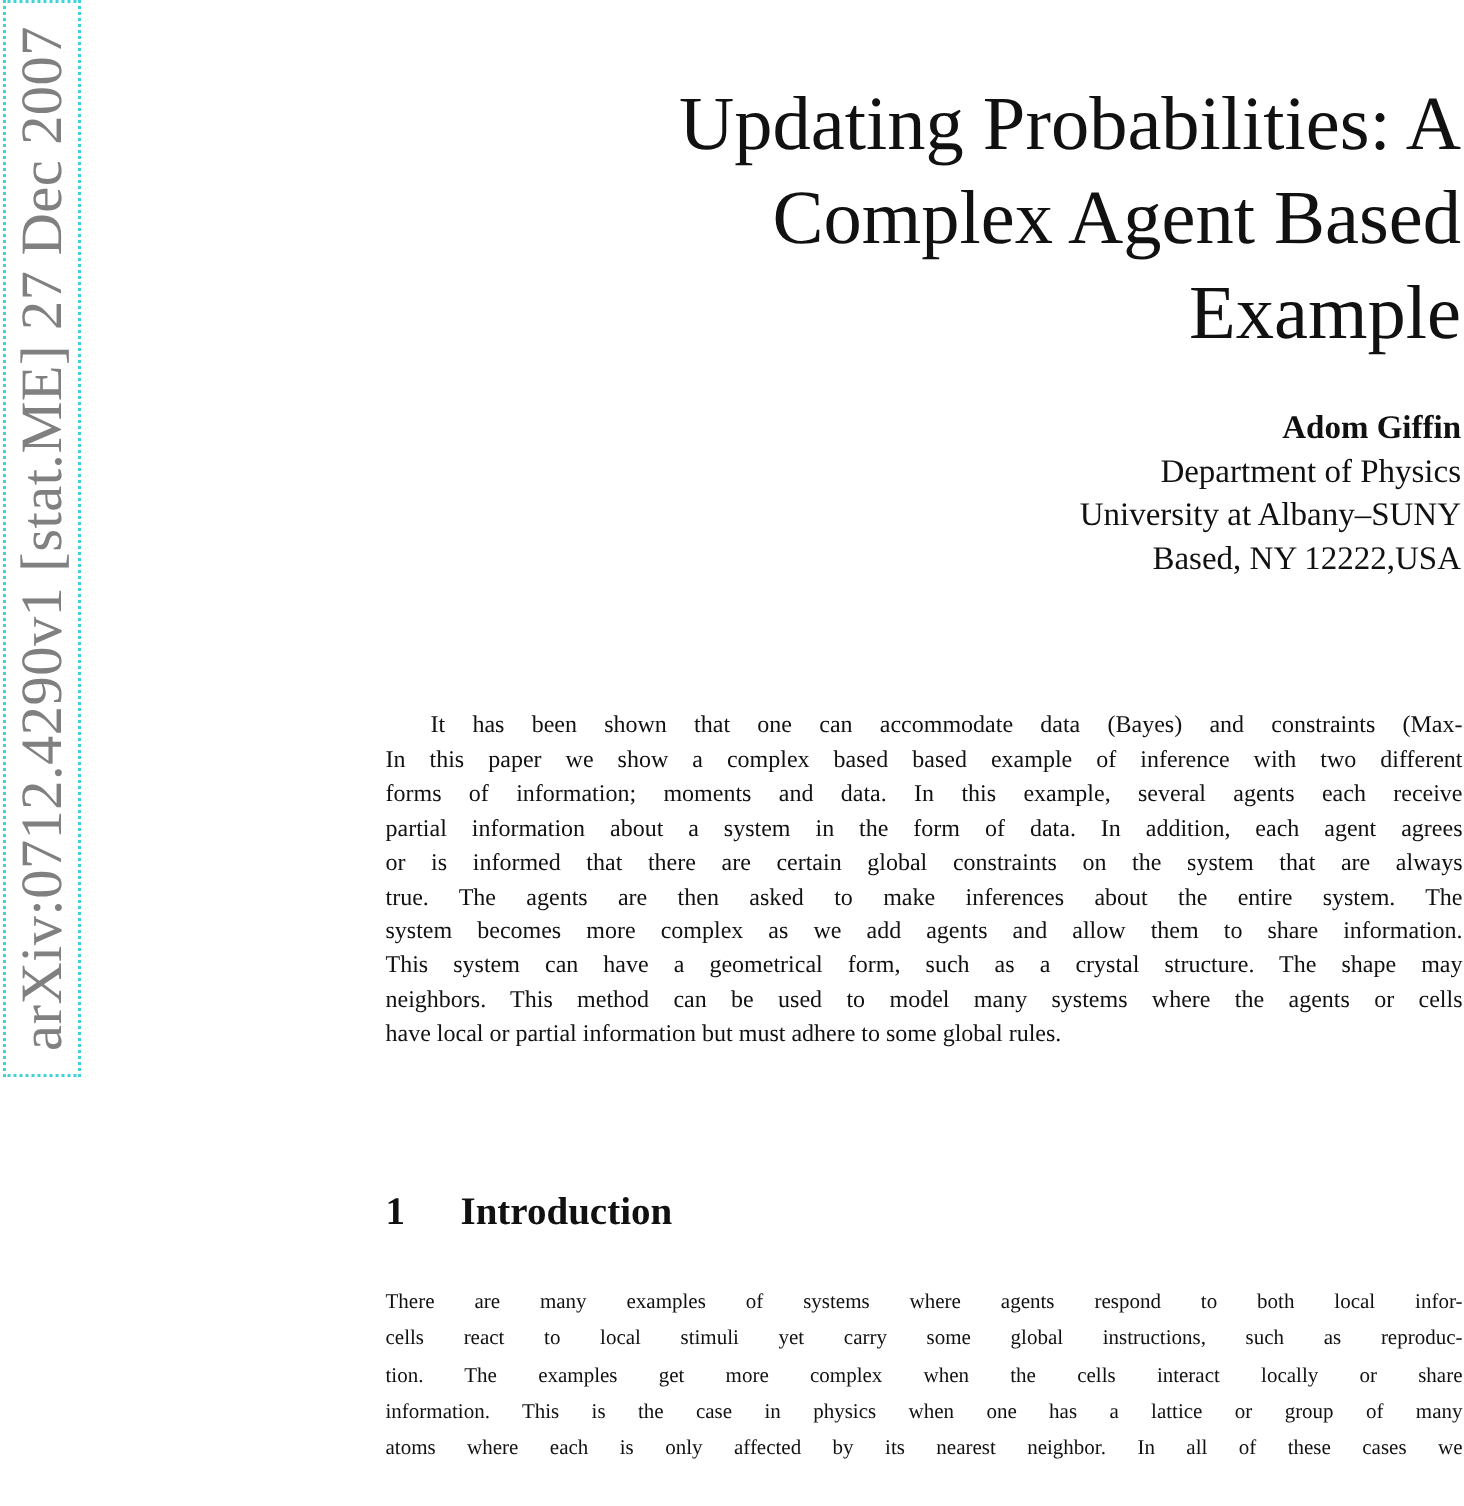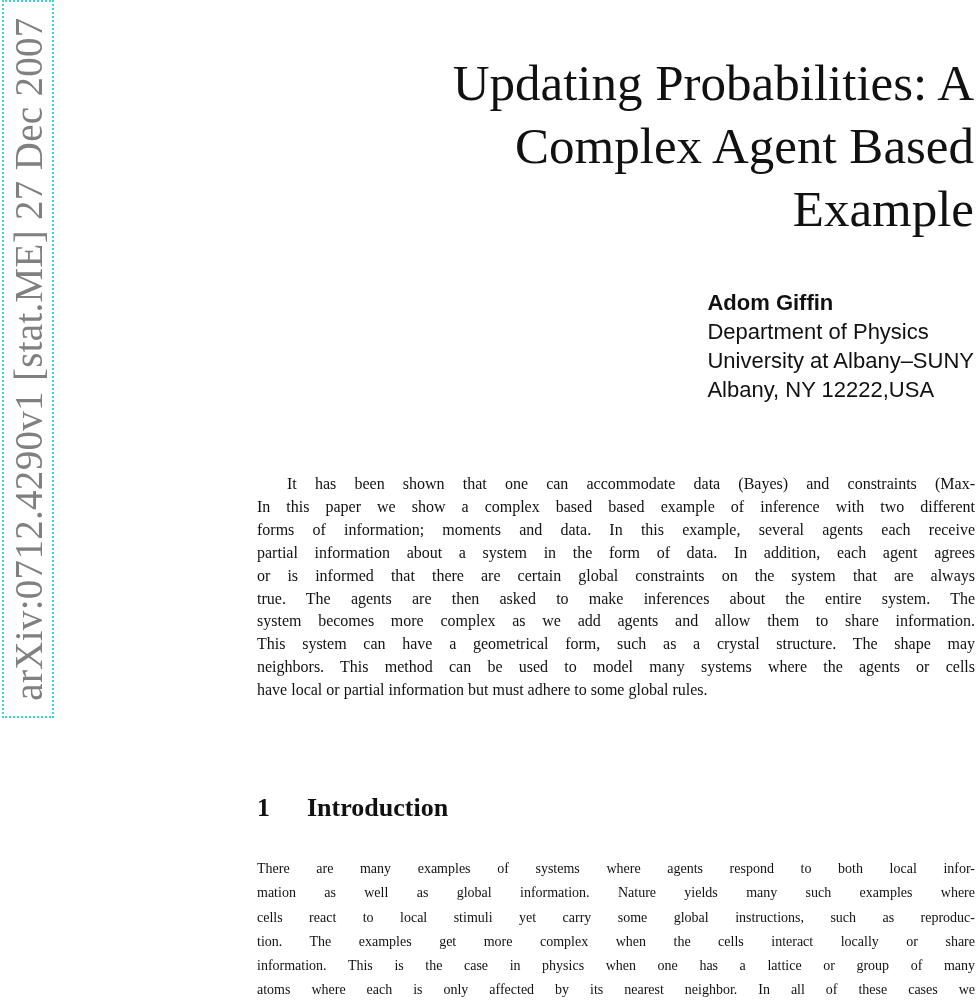--- a/index.html
+++ b/index.html
@@ -11,22 +11,22 @@
   .sidebar-text { position: absolute; left: 50%; top: 50%;
                   transform: translate(-50%, -50%) rotate(-90deg);
                   white-space: nowrap; font-family: "Liberation Serif", serif;
                   font-size: 39px; color: #808080; letter-spacing: 0.3px; }
 
   .title { position: absolute; right: 2px; top: 52px; width: 700px; text-align: right;
            font-family: "Liberation Serif", serif; font-size: 51px; line-height: 63px;
            margin: 0; font-weight: normal; }
   .title span { display: block; }
 
-  .author-block { position: absolute; right: 2px; top: 288px; text-align: left;
-                  font-family: Liberation Sans, sans-serif; font-size: 22px; line-height: 29px; }
+  .author-block { position: absolute; right: 2px; top: 270px; text-align: right;
+                  font-family: Liberation Serif, serif; font-size: 22px; line-height: 29px; }
   .author-name { font-weight: bold; }
 
   .abstract { position: absolute; left: 257px; top: 473px; width: 718px;
               font-family: "Liberation Serif", serif; font-size: 16px; line-height: 22.9px;
               text-align: justify; margin: 0; }
   .abstract .indent { display: inline-block; width: 30px; }
 
   .section-heading { position: absolute; left: 257px; top: 793px;
                      font-family: "Liberation Serif", serif; font-size: 26px; font-weight: bold; margin: 0; }
   .section-heading .num { display: inline-block; width: 50px; }
@@ -47,21 +47,21 @@
 <h1 class="title">
   <span>Updating Probabilities: A</span>
   <span>Complex Agent Based</span>
   <span>Example</span>
 </h1>
 
 <div class="author-block">
   <div class="author-name">Adom Giffin</div>
   <div>Department of Physics</div>
   <div>University at Albany–SUNY</div>
-  <div>Albany, NY 12222,USA</div>
+  <div>Based, NY 12222,USA</div>
 </div>
 
 <div class="abstract">
   <span class="line"><span class="indent"></span><span>It has been shown that one can accommodate data (Bayes) and constraints (Max-</span></span>
   <span class="line">In this paper we show a complex based based example of inference with two different</span>
   <span class="line">forms of information; moments and data. In this example, several agents each receive</span>
   <span class="line">partial information about a system in the form of data. In addition, each agent agrees</span>
   <span class="line">or is informed that there are certain global constraints on the system that are always</span>
   <span class="line">true.  The agents are then asked to make inferences about the entire system.  The</span>
   <span class="line">system becomes more complex as we add agents and allow them to share information.</span>
@@ -69,18 +69,17 @@
   <span class="line">neighbors. This method can be used to model many systems where the agents or cells</span>
   <span class="line last">have local or partial information but must adhere to some global rules.</span>
 </div>
 
 <h2 class="section-heading">
   <span class="num">1</span><span>Introduction</span>
 </h2>
 
 <div class="intro">
   <span class="line">There are many examples of systems where agents respond to both local infor-</span>
-  <span class="line">mation as well as global information. Nature yields many such examples where</span>
   <span class="line">cells react to local stimuli yet carry some global instructions, such as reproduc-</span>
   <span class="line">tion.  The examples get more complex when the cells interact locally or share</span>
   <span class="line">information. This is the case in physics when one has a lattice or group of many</span>
   <span class="line">atoms where each is only affected by its nearest neighbor. In all of these cases we</span>
 </div>
 
 </body></html>

